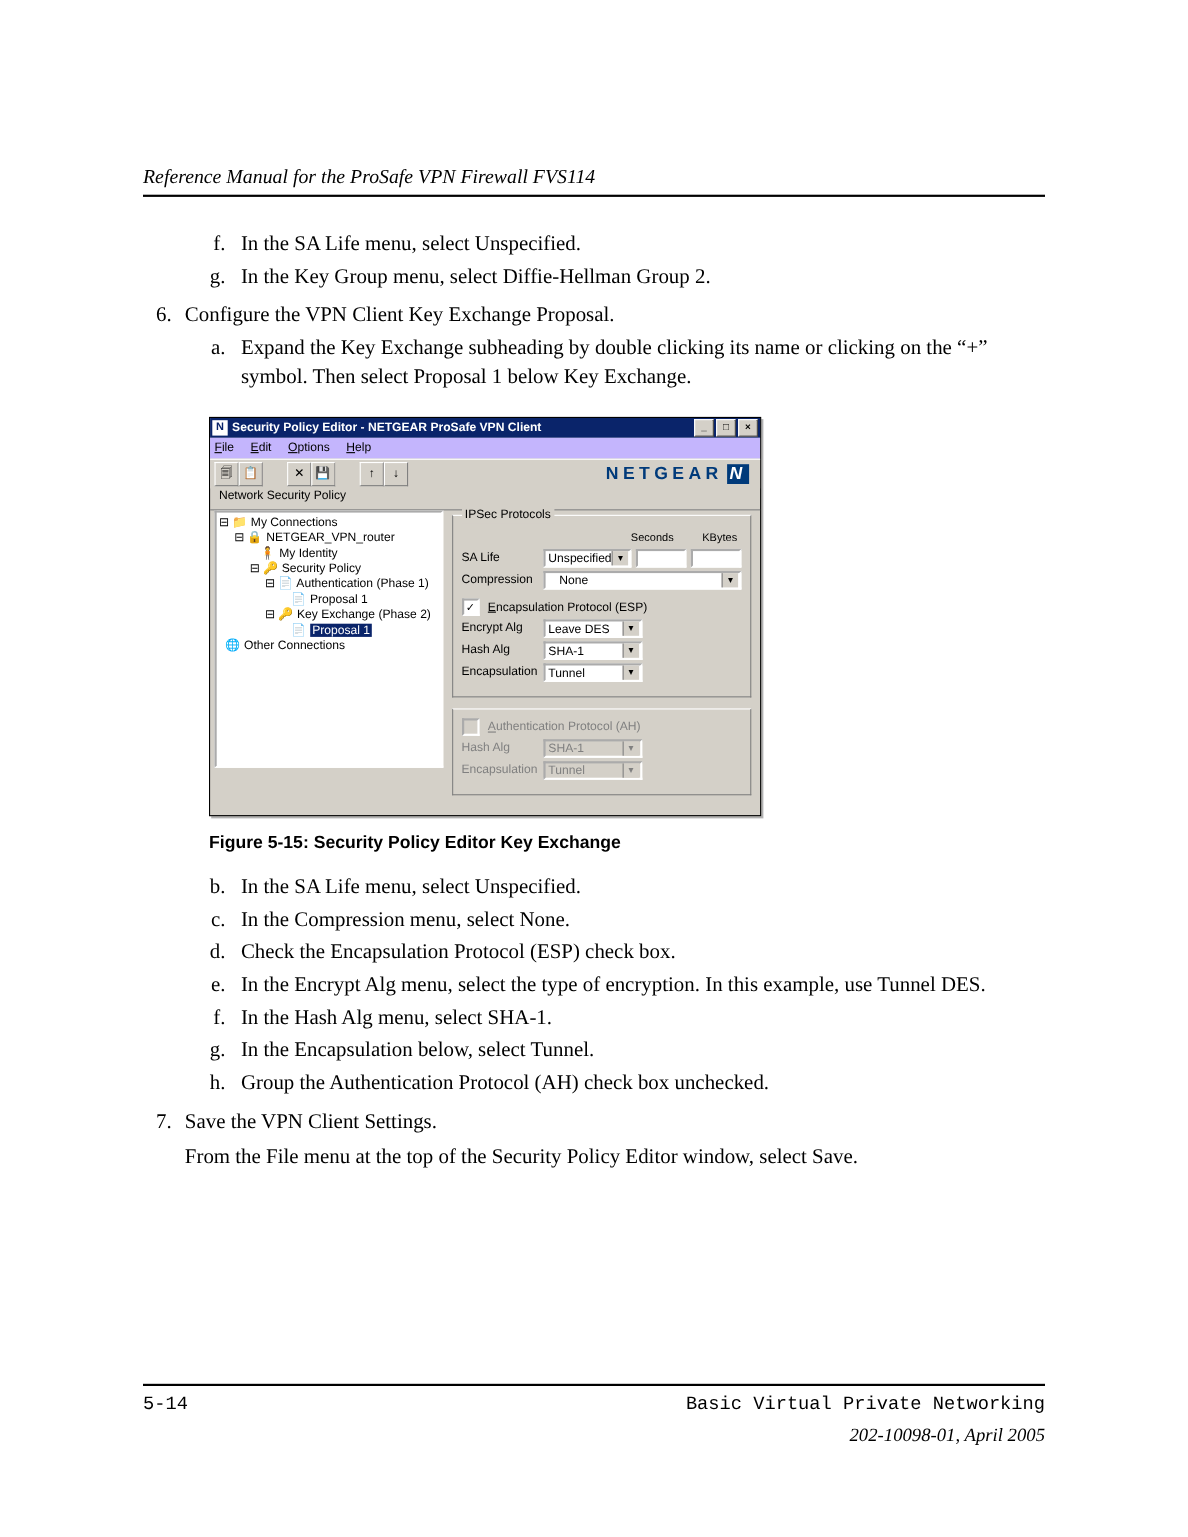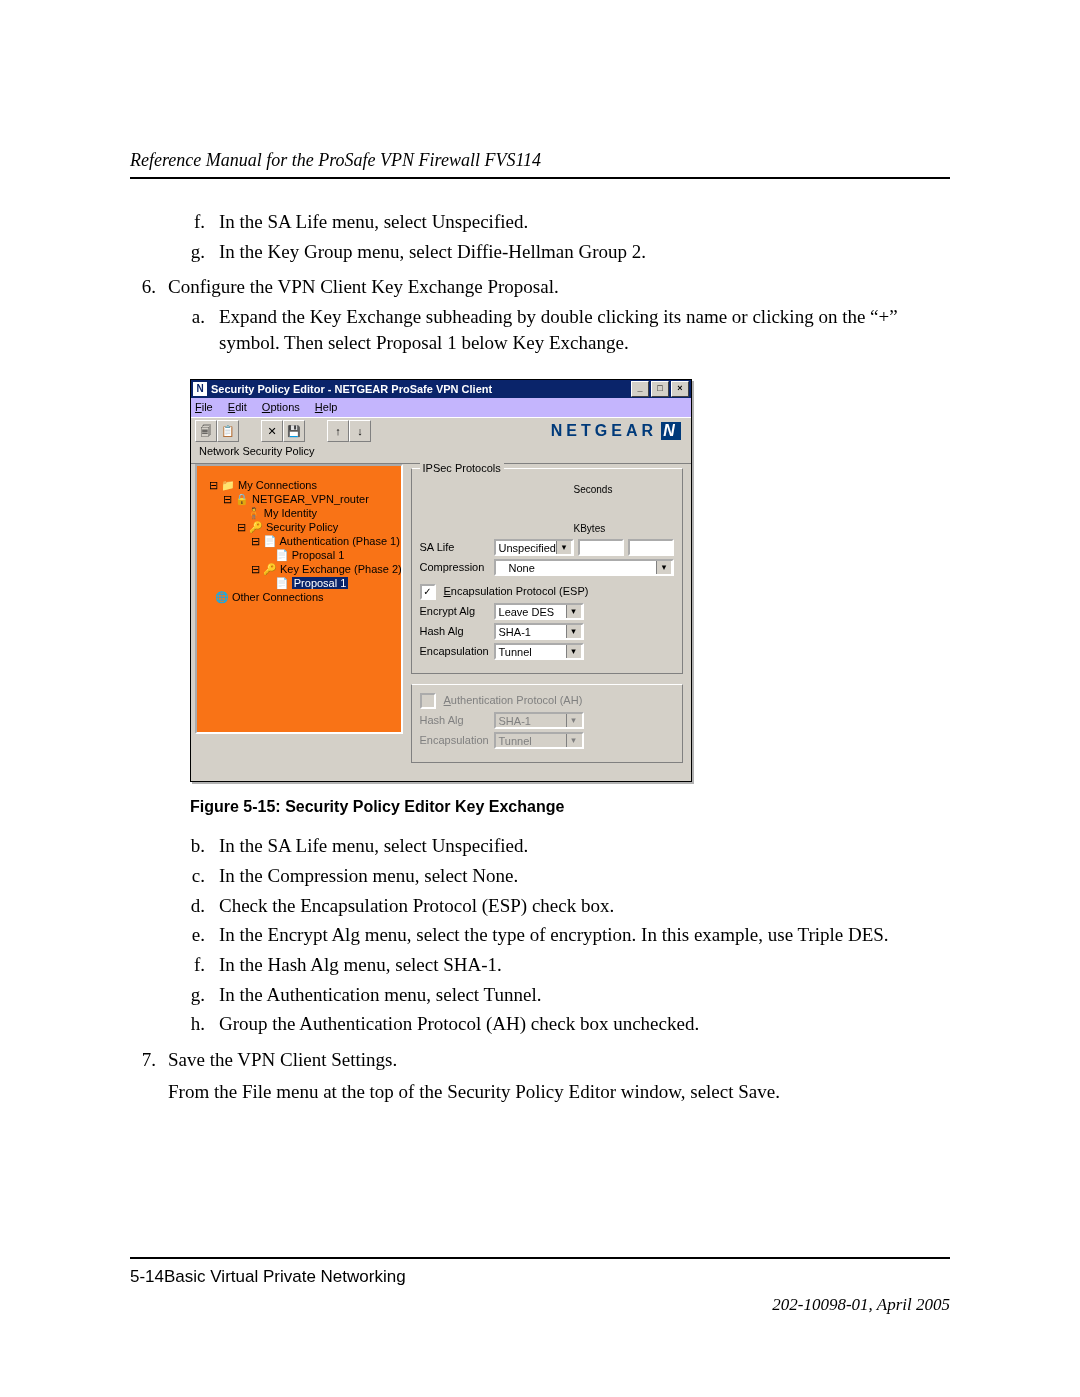--- a/index.html
+++ b/index.html
@@ -114,26 +114,26 @@
   }
   .panel-label {
     font-size: 11px; padding: 0 6px 4px 8px; color: #000;
   }
   .workarea {
     display: flex;
     border-top: 1px solid #808080;
   }
   .tree-pane {
     width: 212px;
-    height: 270px;
-    background: #f97316;
+    height: 234px;
+    background: #ffffff;
     border: 2px inset #fff;
     margin: 0 0 6px 4px;
     box-sizing: border-box;
-    padding: 12px;
+    padding: 2px;
     overflow: hidden;
   }
   .tree-pane .node { white-space: nowrap; line-height: 14px; }
   .sel { background: #0a246a; color: #fff; padding: 0 2px; }
   .right-pane {
     flex: 1;
     padding: 4px 8px 8px 8px;
   }
   .groupbox {
     border: 1px solid #808080;
@@ -174,31 +174,31 @@
   }
   .combo.wide { flex: 1; padding-left: 13px; }
   .textbox {
     height: 17px; border: 2px inset #fff; background: #fff;
     min-width: 46px; box-sizing: border-box;
   }
   .cb { width: 12px; height: 12px; border: 2px inset #fff; background: #fff;
         display: inline-flex; align-items: center; justify-content: center;
         font-size: 10px; margin-right: 4px; }
   .disabled .combo, .disabled .cb { background: #d4d0c8; color: #808080; }
-  .col-headers { display: flex; font-size: 10px; margin-left: 154px; gap: 26px; flex-direction: column; }
+  .col-headers { display: flex; font-size: 10px; margin-left: 154px; gap: 26px; }
 
   
   .footer {
     position: absolute;
     left: 130px; right: 130px; bottom: 82px;
   }
   .footer-hr { border: none; border-top: 2px solid #000; margin: 0 0 8px 0; }
   .footer-row {
-    display: flex; 
-    font-family: Liberation Sans, sans-serif; font-size: 17px;
+    display: flex; justify-content: space-between;
+    font-family: Liberation Mono, monospace; font-size: 17px;
   }
   .footer-doc {
     text-align: right; font-style: italic; font-size: 17px;
     font-family: "Times New Roman", serif; margin-top: 8px;
   }
 </style>
 </head>
 <body>
 
 <div class="page">
@@ -329,29 +329,29 @@
     <div class="list-row l2-indent">
         <div class="l2-marker">c.</div>
         <div class="l1-body">In the Compression menu, select None.</div>
       </div>
     <div class="list-row l2-indent">
         <div class="l2-marker">d.</div>
         <div class="l1-body">Check the Encapsulation Protocol (ESP) check box.</div>
       </div>
     <div class="list-row l2-indent">
         <div class="l2-marker">e.</div>
-        <div class="l1-body">In the Encrypt Alg menu, select the type of encryption. In this example, use Triple DES.</div>
+        <div class="l1-body">In the Encrypt Alg menu, select the type of encryption. In this example, use Tunnel DES.</div>
       </div>
     <div class="list-row l2-indent">
         <div class="l2-marker">f.</div>
         <div class="l1-body">In the Hash Alg menu, select SHA-1.</div>
       </div>
     <div class="list-row l2-indent">
         <div class="l2-marker">g.</div>
-        <div class="l1-body">In the Authentication menu, select Tunnel.</div>
+        <div class="l1-body">In the Encapsulation below, select Tunnel.</div>
       </div>
     <div class="list-row l2-indent">
         <div class="l2-marker">h.</div>
         <div class="l1-body">Group the Authentication Protocol (AH) check box unchecked.</div>
       </div>
 
     <div class="list-row" style="margin-top:10px;">
       <div class="l1-marker">7.</div>
       <div class="l1-body">Save the VPN Client Settings.</div>
     </div>

